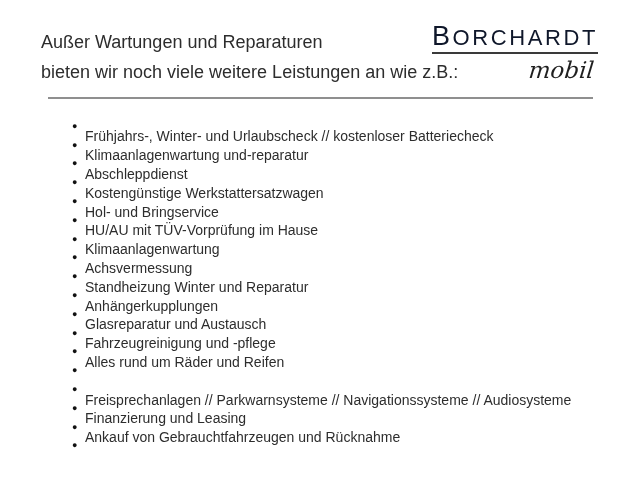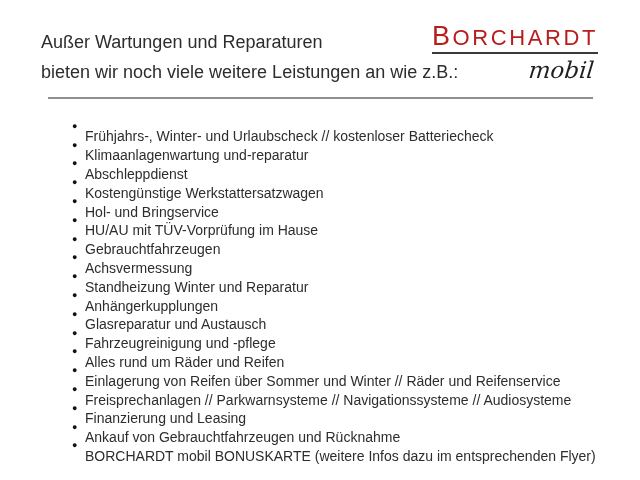--- a/index.html
+++ b/index.html
@@ -10,21 +10,21 @@
     color: #2d2d2d;
     overflow: hidden;
   }
   .page { position: relative; width: 640px; height: 480px; background: #ffffff; }
 
   .header { position: absolute; left: 41px; top: 27px; font-size: 18px; line-height: 30px; color: #2d2d2d; }
   .header-line { white-space: nowrap; }
 
   .logo { position: absolute; left: 432px; top: 22px; width: 166px; }
   .logo-name {
-    font-size: 22px; letter-spacing: 2.6px; color: #b91c1c;
+    font-size: 22px; letter-spacing: 2.6px; color: #0f172a;
     line-height: 28px; white-space: nowrap; text-align: center;
   }
   .logo-name::first-letter { font-size: 27px; }
   .logo-underline { height: 0; border-top: 2px solid #3a3a3a; margin-top: 0; }
   .logo-script {
     font-family: "DejaVu Serif", serif; font-style: italic;
     font-size: 23px; color: #1f1f1f; text-align: right;
     padding-right: 4px; transform: skewX(-6deg); line-height: 32px;
   }
 
@@ -77,21 +77,21 @@
     <li>
         <span class="bullet">●</span>
         <span class="item-text">Hol- und Bringservice</span>
       </li>
     <li>
         <span class="bullet">●</span>
         <span class="item-text">HU/AU mit TÜV-Vorprüfung im Hause</span>
       </li>
     <li>
         <span class="bullet">●</span>
-        <span class="item-text">Gebrauchtfahrzeugen</span>
+        <span class="item-text">Klimaanlagenwartung</span>
       </li>
     <li>
         <span class="bullet">●</span>
         <span class="item-text">Achsvermessung</span>
       </li>
     <li>
         <span class="bullet">●</span>
         <span class="item-text">Standheizung Winter und Reparatur</span>
       </li>
     <li>
@@ -105,33 +105,31 @@
     <li>
         <span class="bullet">●</span>
         <span class="item-text">Fahrzeugreinigung und -pflege</span>
       </li>
     <li>
         <span class="bullet">●</span>
         <span class="item-text">Alles rund um Räder und Reifen</span>
       </li>
     <li>
         <span class="bullet">●</span>
-        <span class="item-text">Einlagerung von Reifen über Sommer und Winter // Räder und Reifenservice</span>
       </li>
     <li>
         <span class="bullet">●</span>
         <span class="item-text">Freisprechanlagen // Parkwarnsysteme // Navigationssysteme // Audiosysteme</span>
       </li>
     <li>
         <span class="bullet">●</span>
         <span class="item-text">Finanzierung und Leasing</span>
       </li>
     <li>
         <span class="bullet">●</span>
         <span class="item-text">Ankauf von Gebrauchtfahrzeugen und Rücknahme</span>
       </li>
     <li>
         <span class="bullet">●</span>
-        <span class="item-text">BORCHARDT mobil BONUSKARTE (weitere Infos dazu im entsprechenden Flyer)</span>
       </li>
   </ul>
 
 </div>
 
 </body></html>

